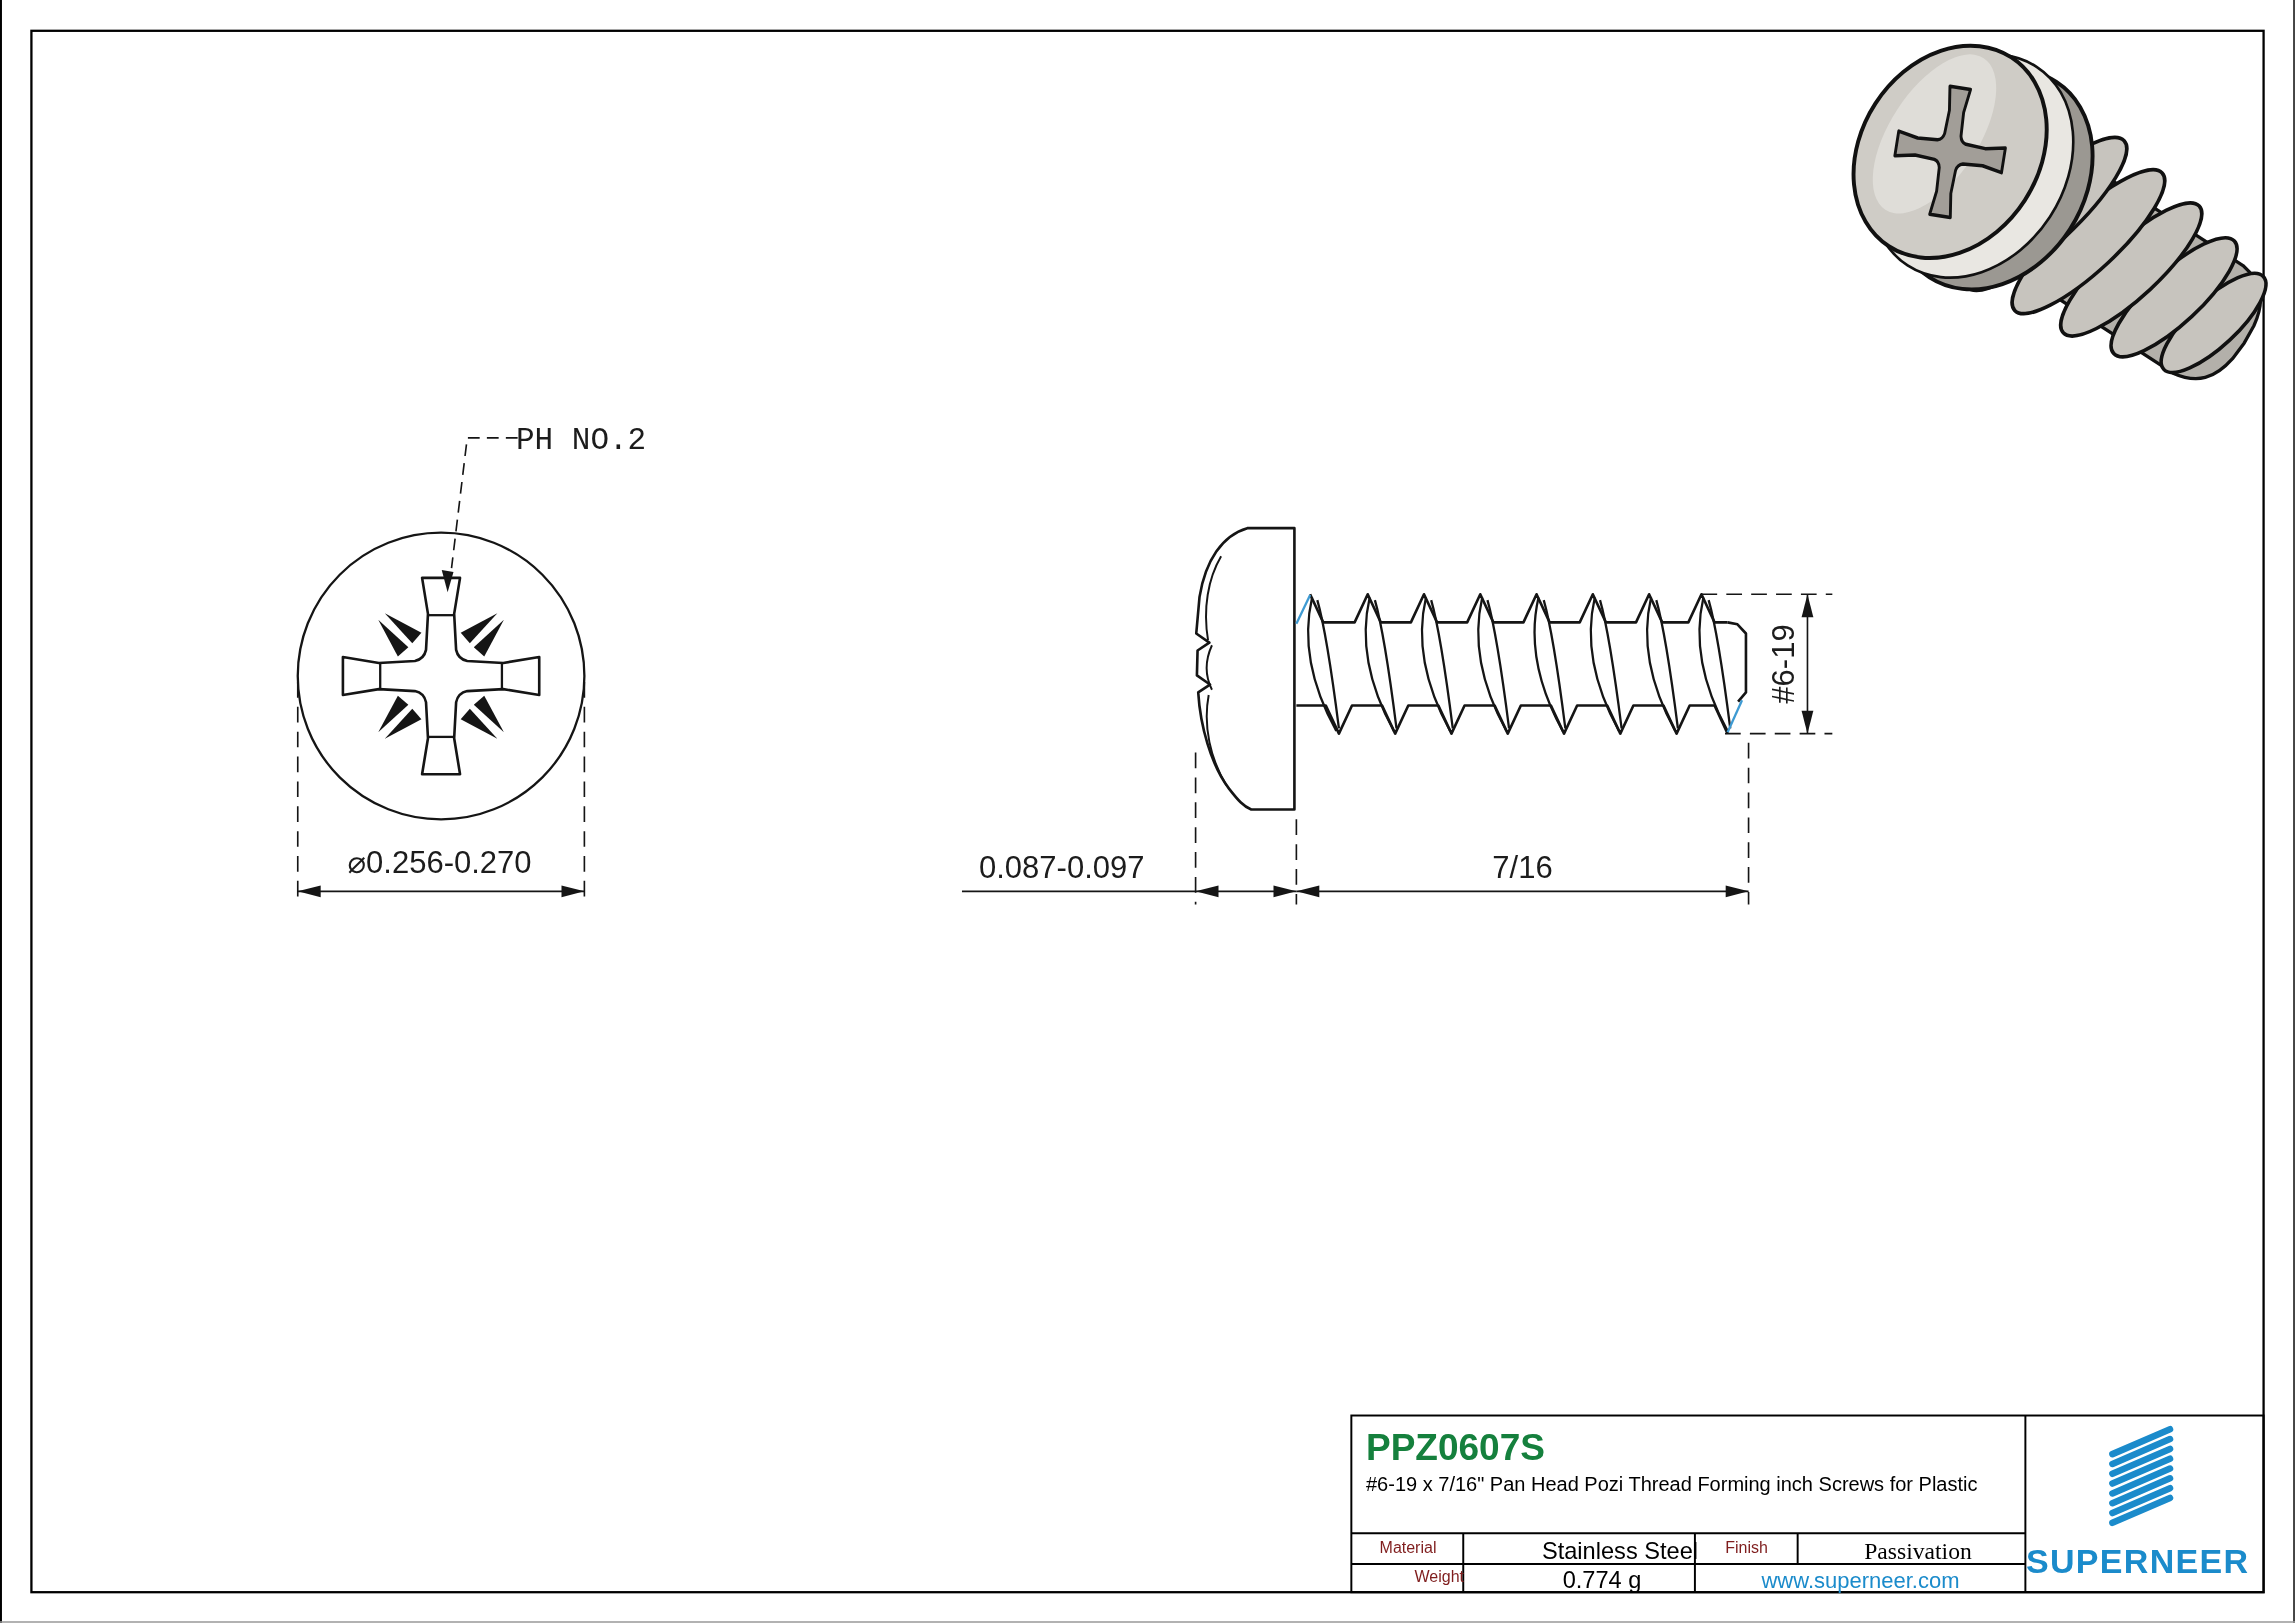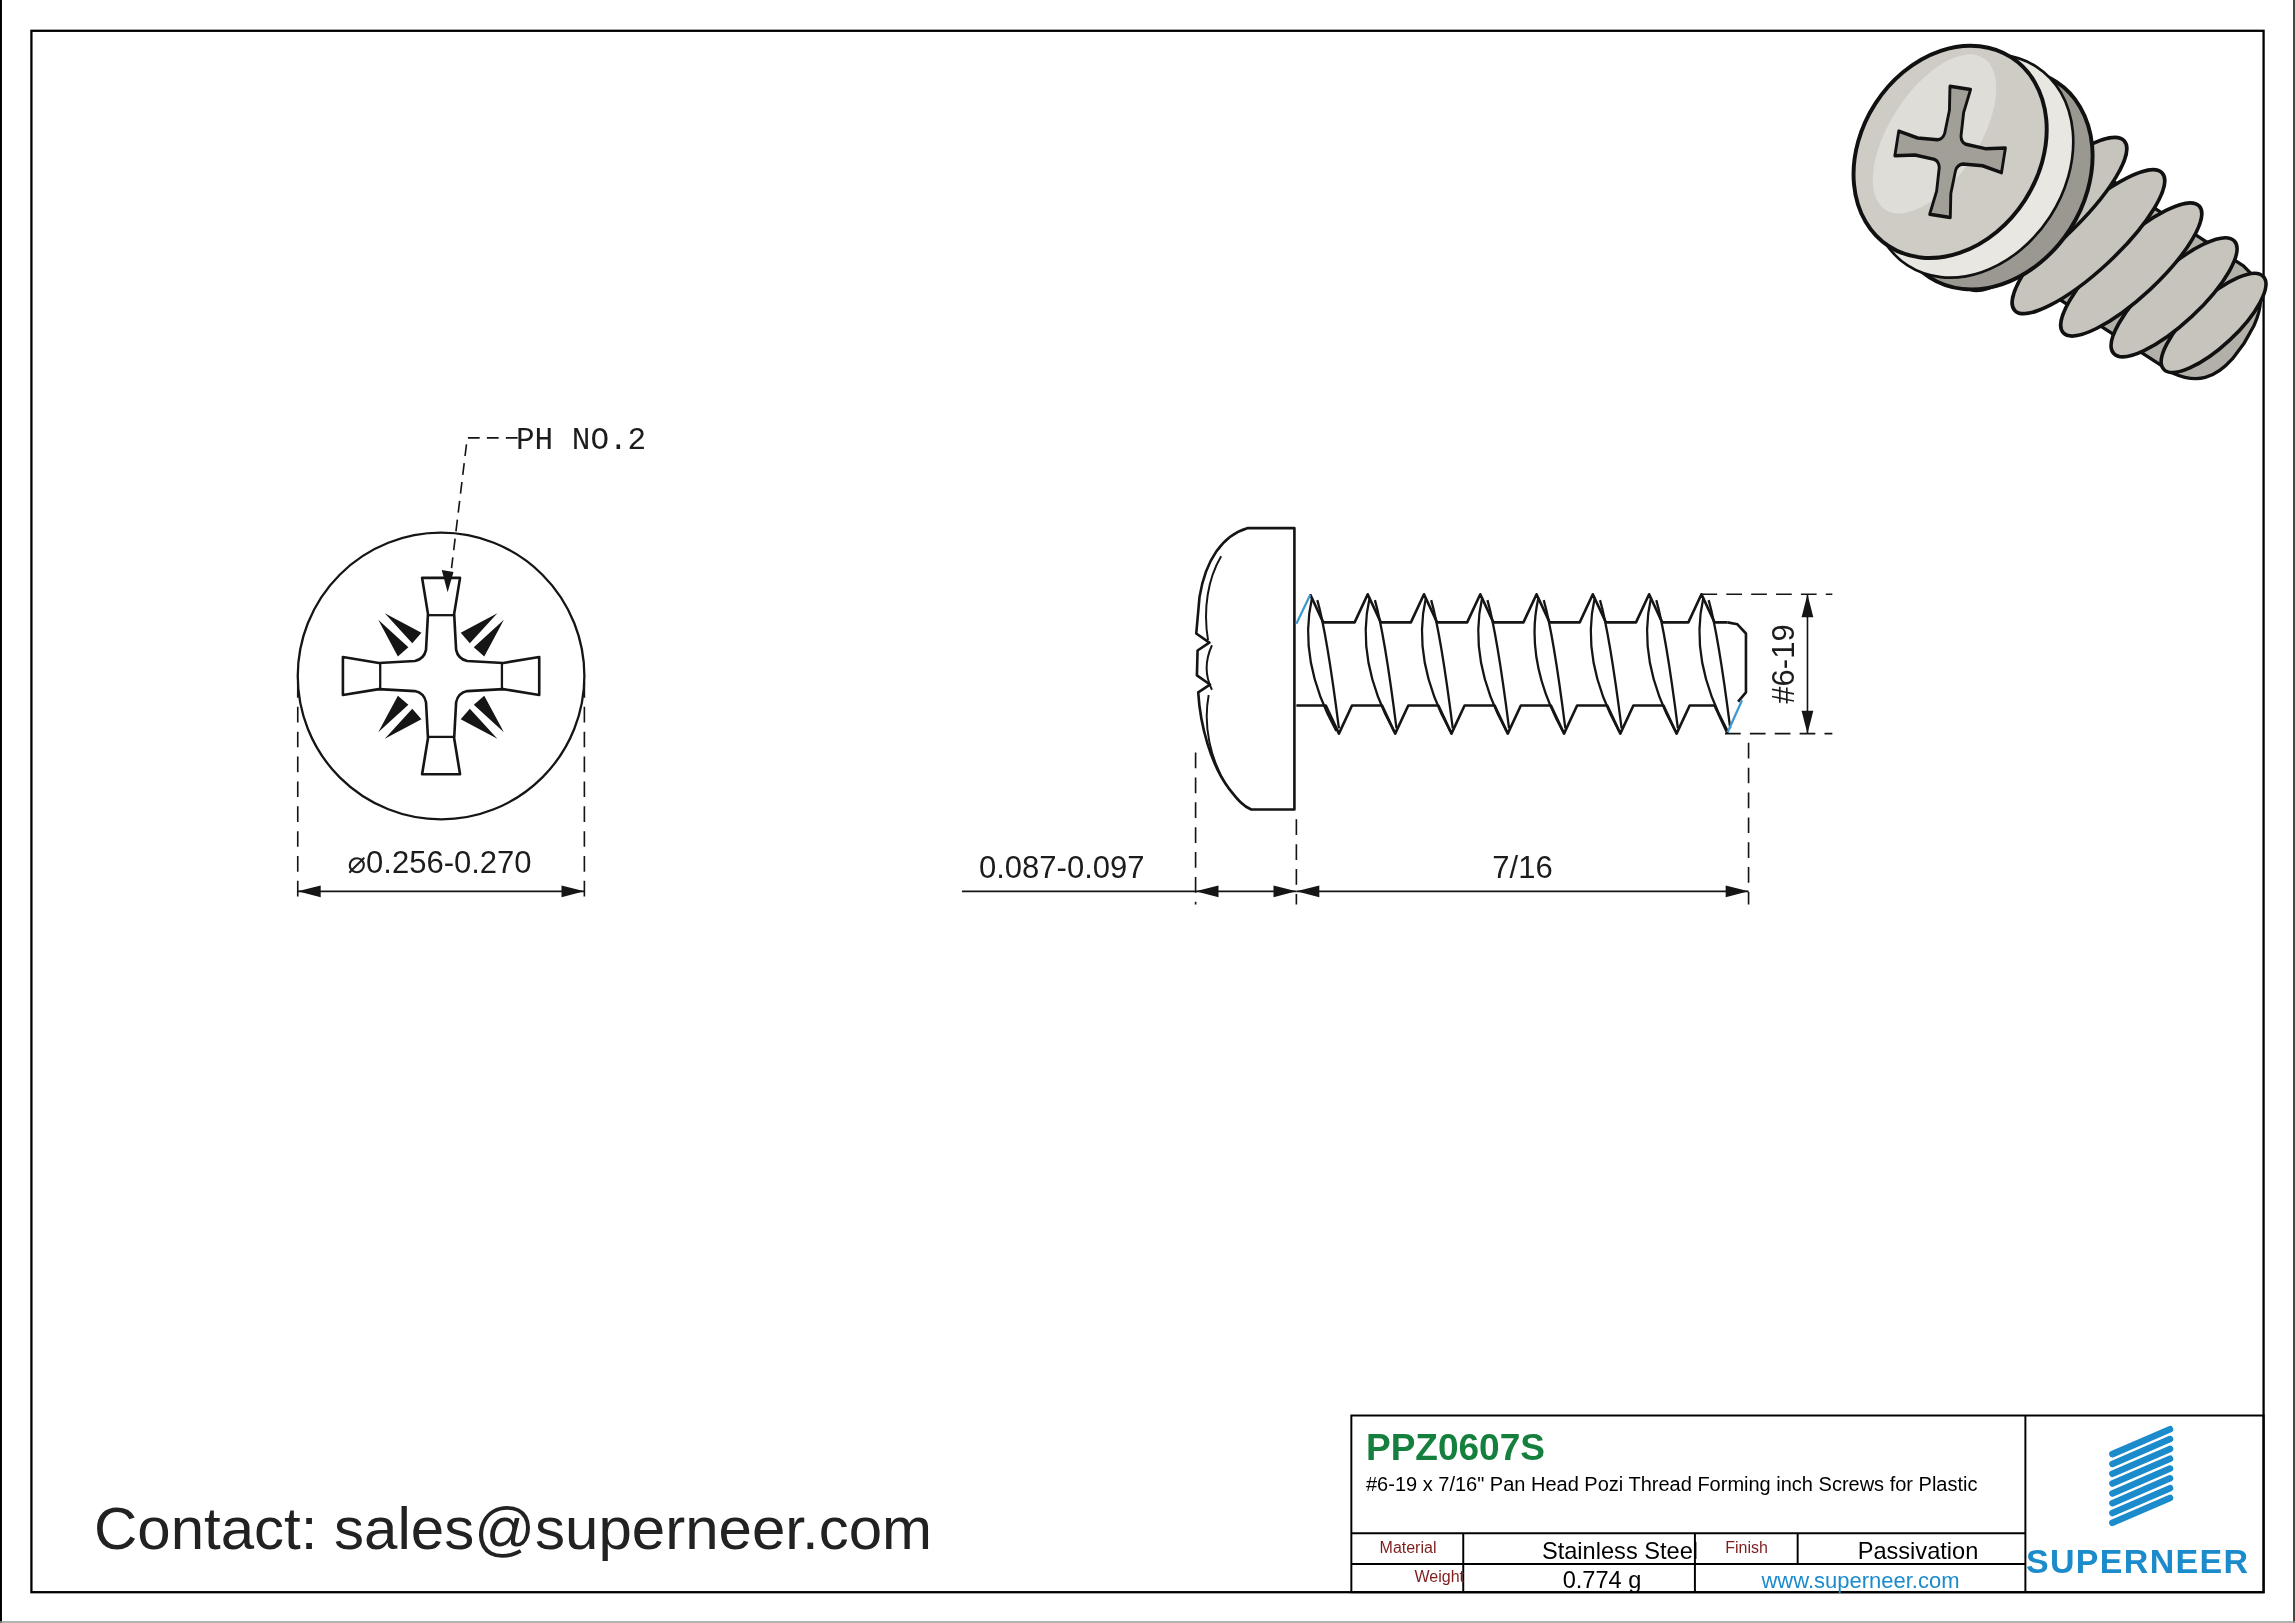--- a/index.html
+++ b/index.html
@@ -167,28 +167,27 @@
     <line x1="3228" y1="2327" x2="3316" y2="2289"></line>
   </g>
 </svg>
 
 <div class="txt dim" style="left:516px;top:423px;font-family:Liberation Mono, monospace;">PH NO.2</div>
 <div class="txt dim center" style="left:294px;top:844px;width:291px;">⌀0.256-0.270</div>
 <div class="txt dim" style="left:979px;top:850px;text-align:right;">0.087-0.097</div>
 <div class="txt dim center" style="left:1457px;top:850px;width:131px;">7/16</div>
 <div class="txt dim center rot90" style="left:1712px;top:649px;width:144px;height:30px;line-height:30px;">#6-19</div>
 
-<div class="txt contact" style="left:94px;top:1494px;">Contact: sales@superneer.com</div>
 
 <div class="txt pn" style="left:1366px;top:1427px;">PPZ0607S</div>
 <div class="txt desc" style="left:1366px;top:1473px;">#6-19 x 7/16" Pan Head Pozi Thread Forming inch Screws for Plastic</div>
 
 <div class="txt cell-label center" style="left:1352px;top:1539px;width:112px;">Material</div>
 <div class="txt cell-value center" style="left:1464px;top:1538px;width:232px;padding-left:40px;">Stainless Steel</div>
 <div class="txt cell-label center" style="left:1695px;top:1539px;width:103px;">Finish</div>
-<div class="txt cell-value center" style="left:1798px;top:1538px;width:240px;">Passivation</div>
+<div class="txt cell-value center" style="left:1798px;top:1538px;width:240px;font-family:Liberation Serif, serif;">Passivation</div>
 <div class="txt cell-label center" style="left:1352px;top:1568px;width:112px;text-align:right;">Weight</div>
 <div class="txt cell-value center" style="left:1464px;top:1567px;width:276px;">0.774 g</div>
 <div class="txt url center" style="left:1695px;top:1568px;width:331px;">www.superneer.com</div>
 <div class="txt brand center" style="left:2026px;top:1542px;width:198px;">SUPERNEER</div>
 
 </div>
 
 
 </body></html>

